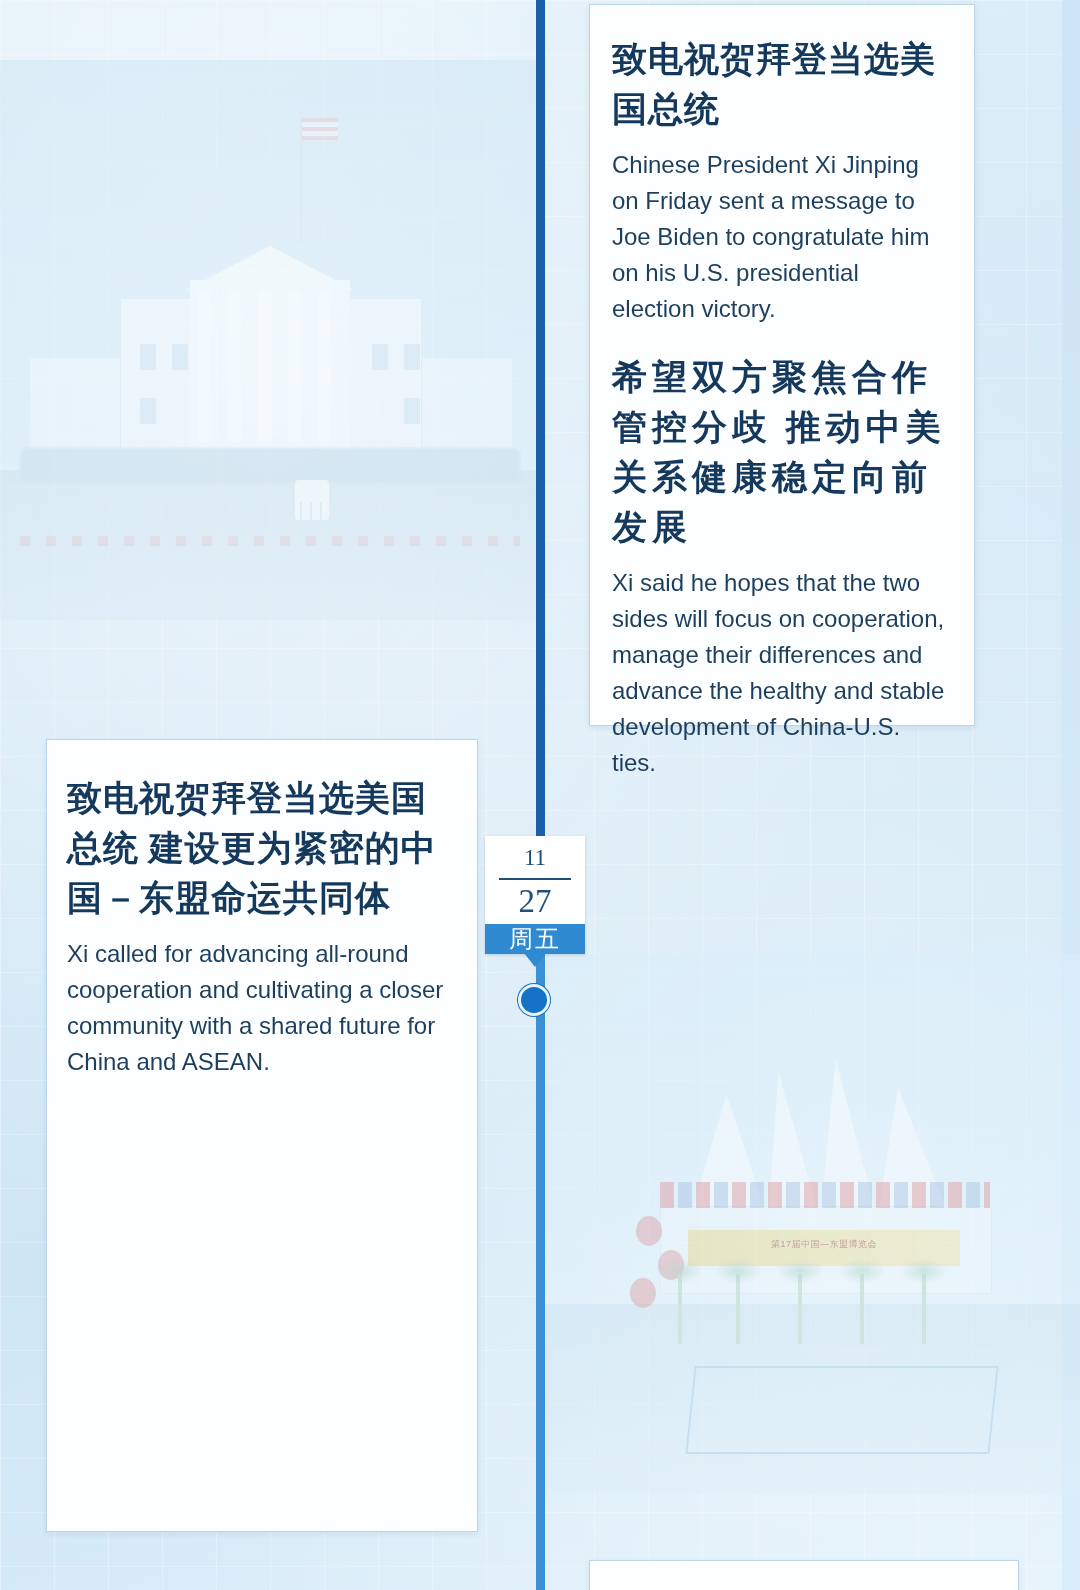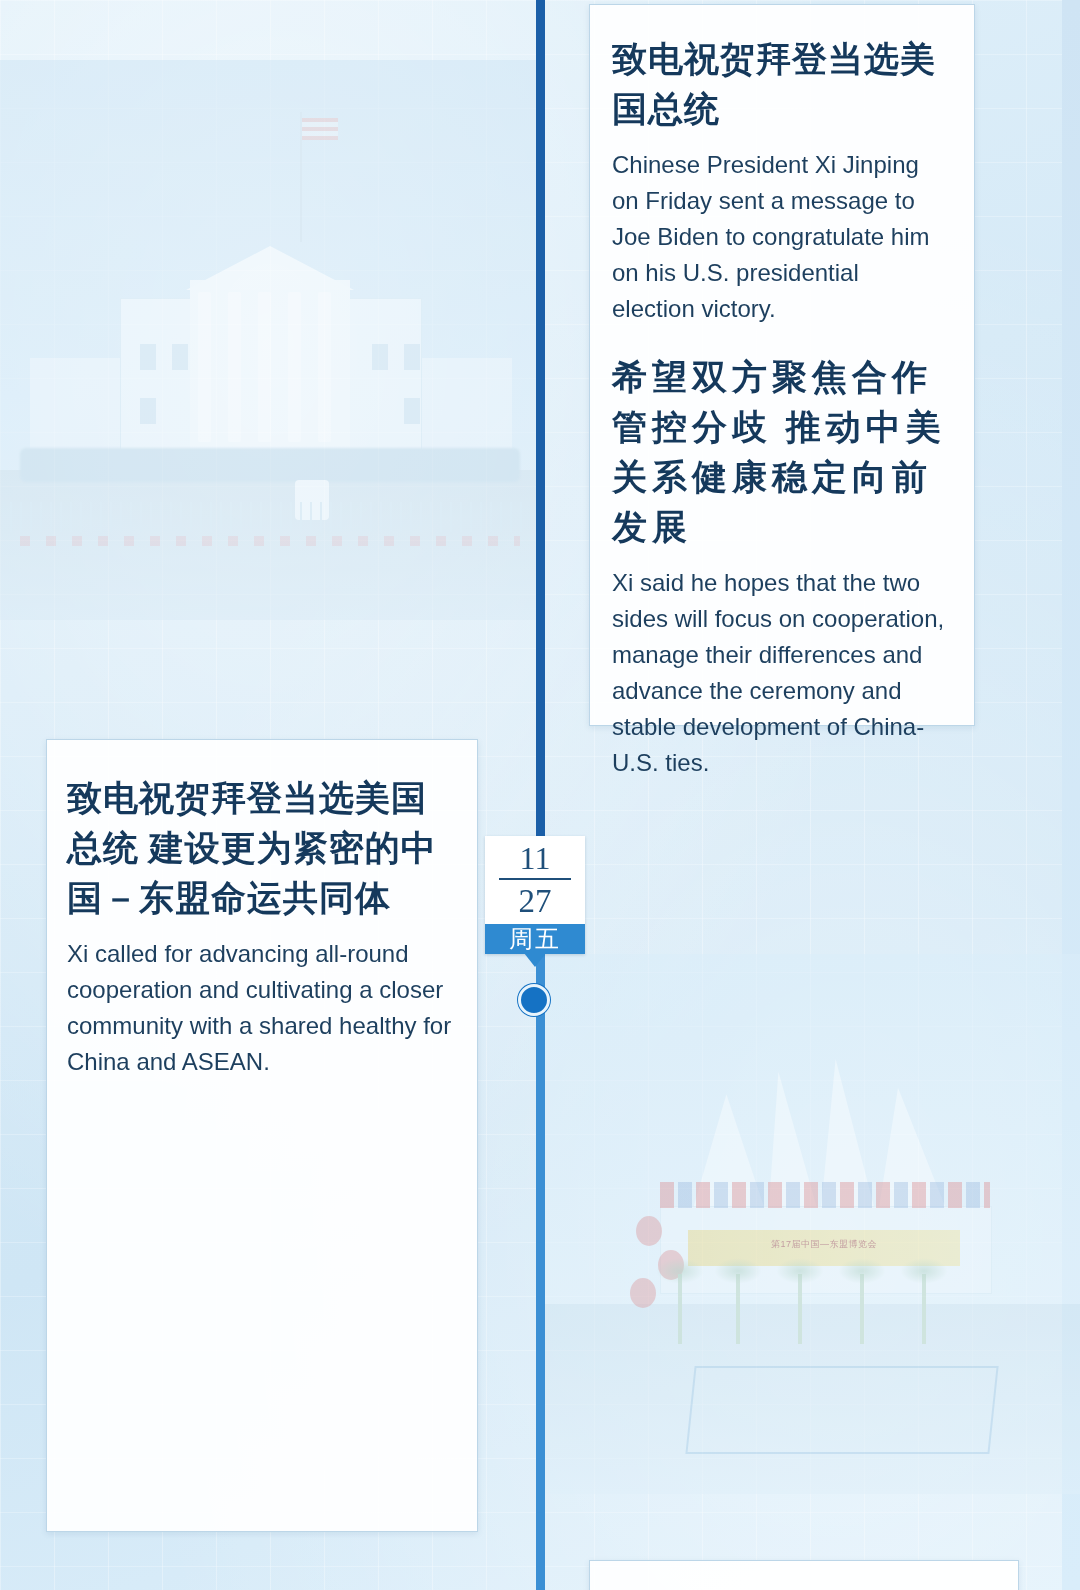--- a/index.html
+++ b/index.html
@@ -211,21 +211,21 @@
   .date-chip {
     position: absolute;
     left: 485px; top: 836px;
     width: 100px;
     background: #ffffff;
     box-shadow: 0 1px 3px rgba(20,60,100,0.2);
     text-align: center;
     z-index: 5;
   }
   .date-month {
-    font-size: 32px;
+    font-size: 23px;
     color: #1f4f7a;
     line-height: 36px;
     padding-top: 4px;
     font-family: "Liberation Serif", serif;
   }
   .date-divider {
     height: 2px;
     background: #1f4f7a;
     margin: 2px 14px;
   }
@@ -374,21 +374,21 @@
   <div class="date-day">27</div>
   <div class="date-weekday">周五</div>
   <div class="date-pointer"></div>
 </div>
 <div class="timeline-dot"></div>
 
 <div class="card card-top-right">
   <h2 class="headline">致电祝贺拜登当选美国总统</h2>
   <p class="body-en">Chinese President Xi Jinping on Friday sent a message to Joe Biden to congratulate him on his U.S. presidential election victory.</p>
   <h2 class="headline spaced">希望双方聚焦合作 管控分歧 推动中美关系健康稳定向前发展</h2>
-  <p class="body-en">Xi said he hopes that the two sides will focus on cooperation, manage their differences and advance the ceremony and stable development of China-U.S. ties.</p>
+  <p class="body-en">Xi said he hopes that the two sides will focus on cooperation, manage their differences and advance the healthy and stable development of China-U.S. ties.</p>
 </div>
 
 <div class="card card-mid-left">
   <h2 class="headline">致电祝贺拜登当选美国总统 建设更为紧密的中国－东盟命运共同体</h2>
-  <p class="body-en">Xi called for advancing all-round cooperation and cultivating a closer community with a shared healthy for China and ASEAN.</p>
+  <p class="body-en">Xi called for advancing all-round cooperation and cultivating a closer community with a shared future for China and ASEAN.</p>
 </div>
 
 <div class="card card-bottom-right"></div>
 
 </body></html>

